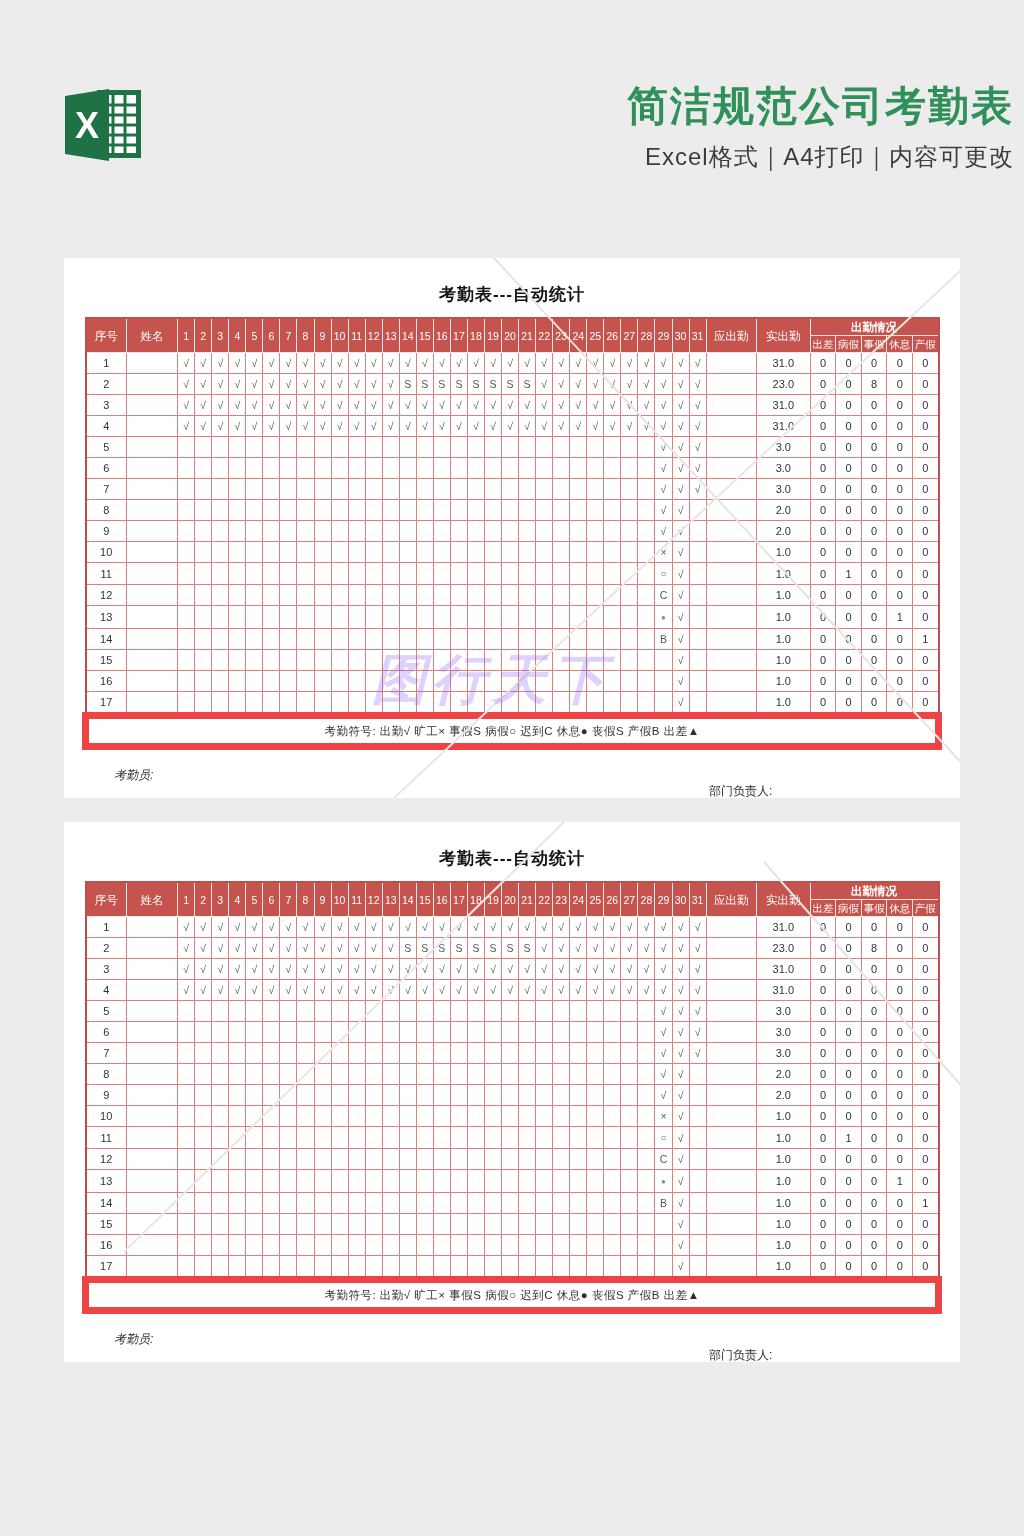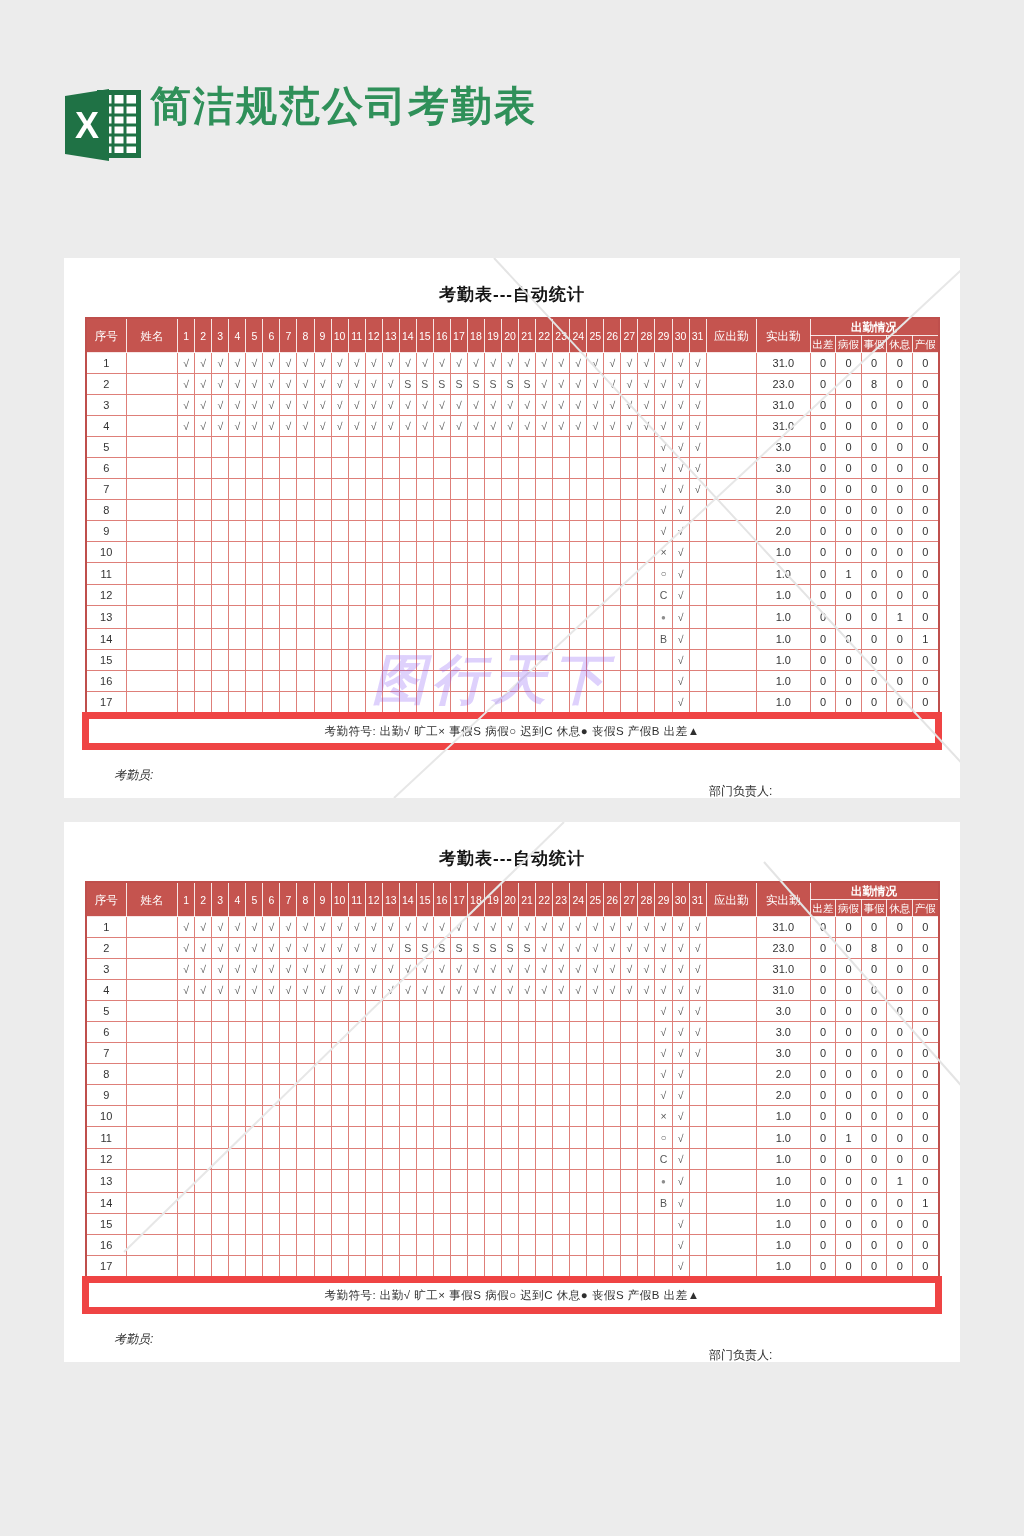--- a/index.html
+++ b/index.html
@@ -6,21 +6,21 @@
   body{
     width:1024px;height:1536px;
     background:#ececec;
     position:relative;
     overflow:hidden;
     font-family:"Liberation Sans","DejaVu Sans",sans-serif;
   }
   
   .top-header{position:absolute;top:84px;left:0;width:1024px;height:110px;}
   .excel-logo{position:absolute;left:63px;top:3px;width:82px;height:76px;}
-  .header-text{position:absolute;left:150px;right:10px;top:0;text-align:left;}
+  .header-text{position:absolute;left:150px;right:10px;top:0;text-align:right;}
   .main-title{font-size:41px;font-weight:bold;color:#2f9059;letter-spacing:2px;line-height:1.1;margin:0;}
   .subtitle{font-size:24px;color:#3c3c3c;margin-top:12px;letter-spacing:1px;}
   
   .panel{
     position:absolute;left:64px;width:896px;height:540px;
     background:#ffffff;overflow:hidden;
   }
   .panel-1{top:258px;}
   .panel-2{top:822px;}
   .wm-lines{position:absolute;left:0;top:0;pointer-events:none;}
@@ -81,20 +81,21 @@
       <line x1="39" y1="48" x2="73" y2="48"></line>
       <line x1="39" y1="58" x2="73" y2="58"></line>
       <line x1="50" y1="8" x2="50" y2="66"></line>
       <line x1="62" y1="8" x2="62" y2="66"></line>
     </g>
     <polygon points="2,9 46,2 46,74 2,67" fill="#1f7245"></polygon>
     <text x="24" y="51" text-anchor="middle" font-size="36" font-weight="bold" fill="#ffffff" font-family="Liberation Sans, DejaVu Sans, sans-serif">X</text>
   </svg>
   <div class="header-text">
     <div class="main-title">简洁规范公司考勤表</div>
+    <div class="subtitle">Excel格式｜A4打印｜内容可更改</div>
   </div>
 </div>
 
 <div class="panel panel-1">
   <svg class="wm-lines" width="896" height="540">
     <line x1="430" y1="0" x2="930" y2="540" stroke="#e4e4e4" stroke-width="2"></line>
     <line x1="910" y1="0" x2="330" y2="540" stroke="#e7e7e7" stroke-width="2"></line>
   </svg>
   <div class="wm-text">图行天下</div>
   <div class="tbl-title">考勤表---自动统计</div>

